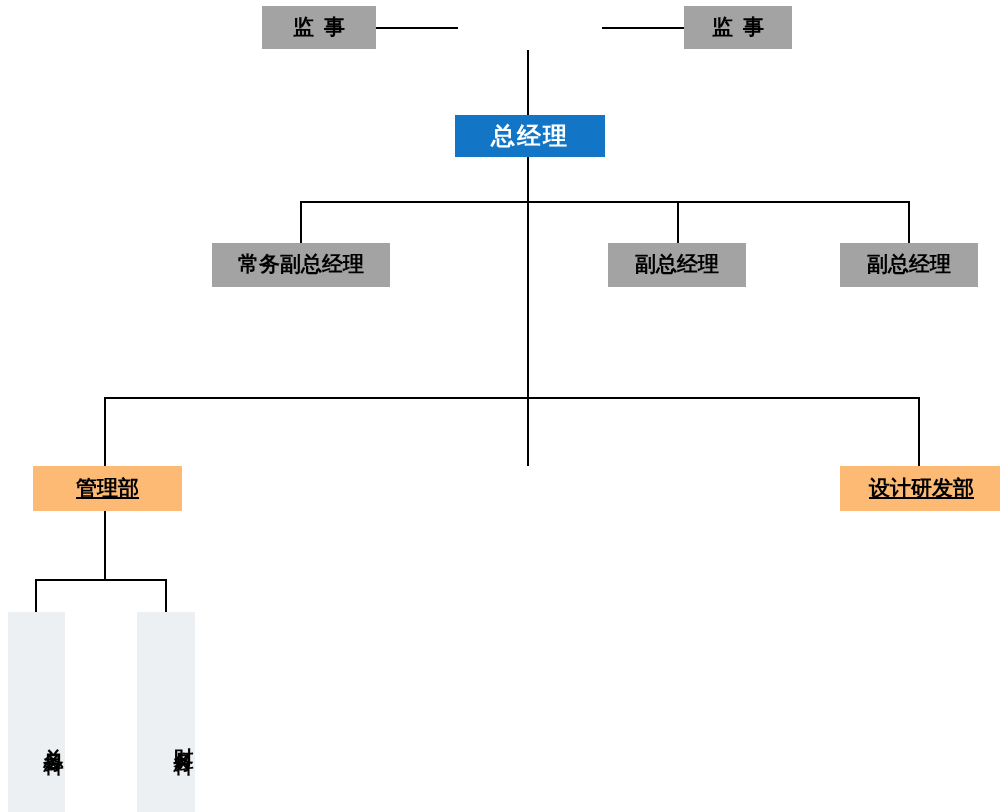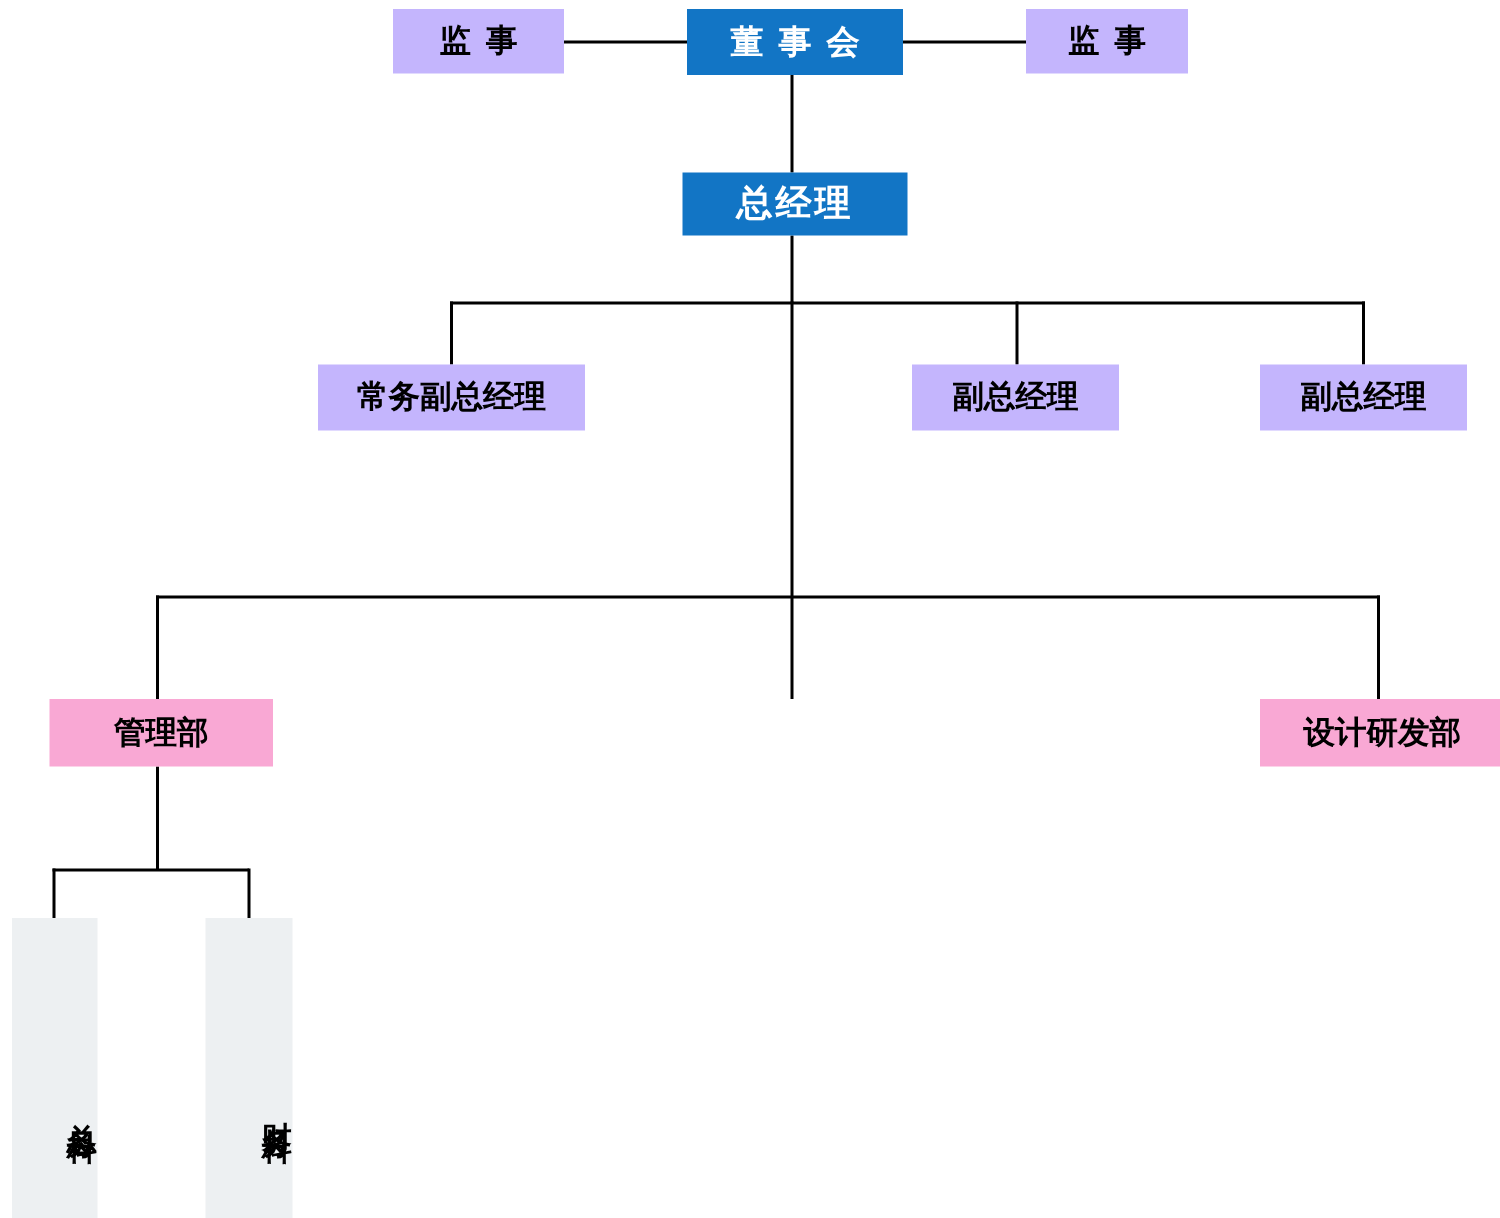--- a/index.html
+++ b/index.html
@@ -30,24 +30,25 @@
     line-height: 1.1;
     white-space: nowrap;
   }
   .node.level-board,
   .node.level-gm {
     color: #ffffff;
     background: #1275C5;
   }
   .node.level-supervisor,
   .node.level-vp {
-    background: #c4b5fd;
+    background: #a3a3a3;
   }
   .node.level-dept {
-    background: #f9a8d4;
+    background: #fdba74;
+    text-decoration: underline;
   }
   .node.level-section {
     background: #EDF0F2;
     writing-mode: vertical-rl;
     text-orientation: upright;
     align-items: flex-start;
     justify-content: center;
     padding-top: 52px;
     letter-spacing: 4px;
   }
@@ -87,21 +88,20 @@
   <div class="connector v" style="left:104px; top:397px; height:69px;"></div>
   <div class="connector v" style="left:918px; top:397px; height:69px;"></div>
 
   <div class="connector v" style="left:104px; top:511px; height:69px;"></div>
   <div class="connector h" style="left:35px; top:579px; width:131px;"></div>
   <div class="connector v" style="left:35px; top:579px; height:33px;"></div>
   <div class="connector v" style="left:165px; top:579px; height:33px;"></div>
 
   <div class="node level-supervisor spaced" style="left:262px; top:6px; width:114px; height:43px; font-size:21px;">监事</div>
 
-  <div class="node level-board spaced" style="left:458px; top:6px; width:144px; height:44px; font-size:22px;">董事会</div>
 
   <div class="node level-supervisor spaced" style="left:684px; top:6px; width:108px; height:43px; font-size:21px;">监事</div>
 
   <div class="node level-gm" style="left:455px; top:115px; width:150px; height:42px; font-size:24px; letter-spacing:2px;">总经理</div>
 
   <div class="node level-vp" style="left:212px; top:243px; width:178px; height:44px; font-size:21px;font-family:Liberation Serif, serif;">常务副总经理</div>
 
   <div class="node level-vp" style="left:608px; top:243px; width:138px; height:44px; font-size:21px;">副总经理</div>
 
   <div class="node level-vp" style="left:840px; top:243px; width:138px; height:44px; font-size:21px;">副总经理</div>

